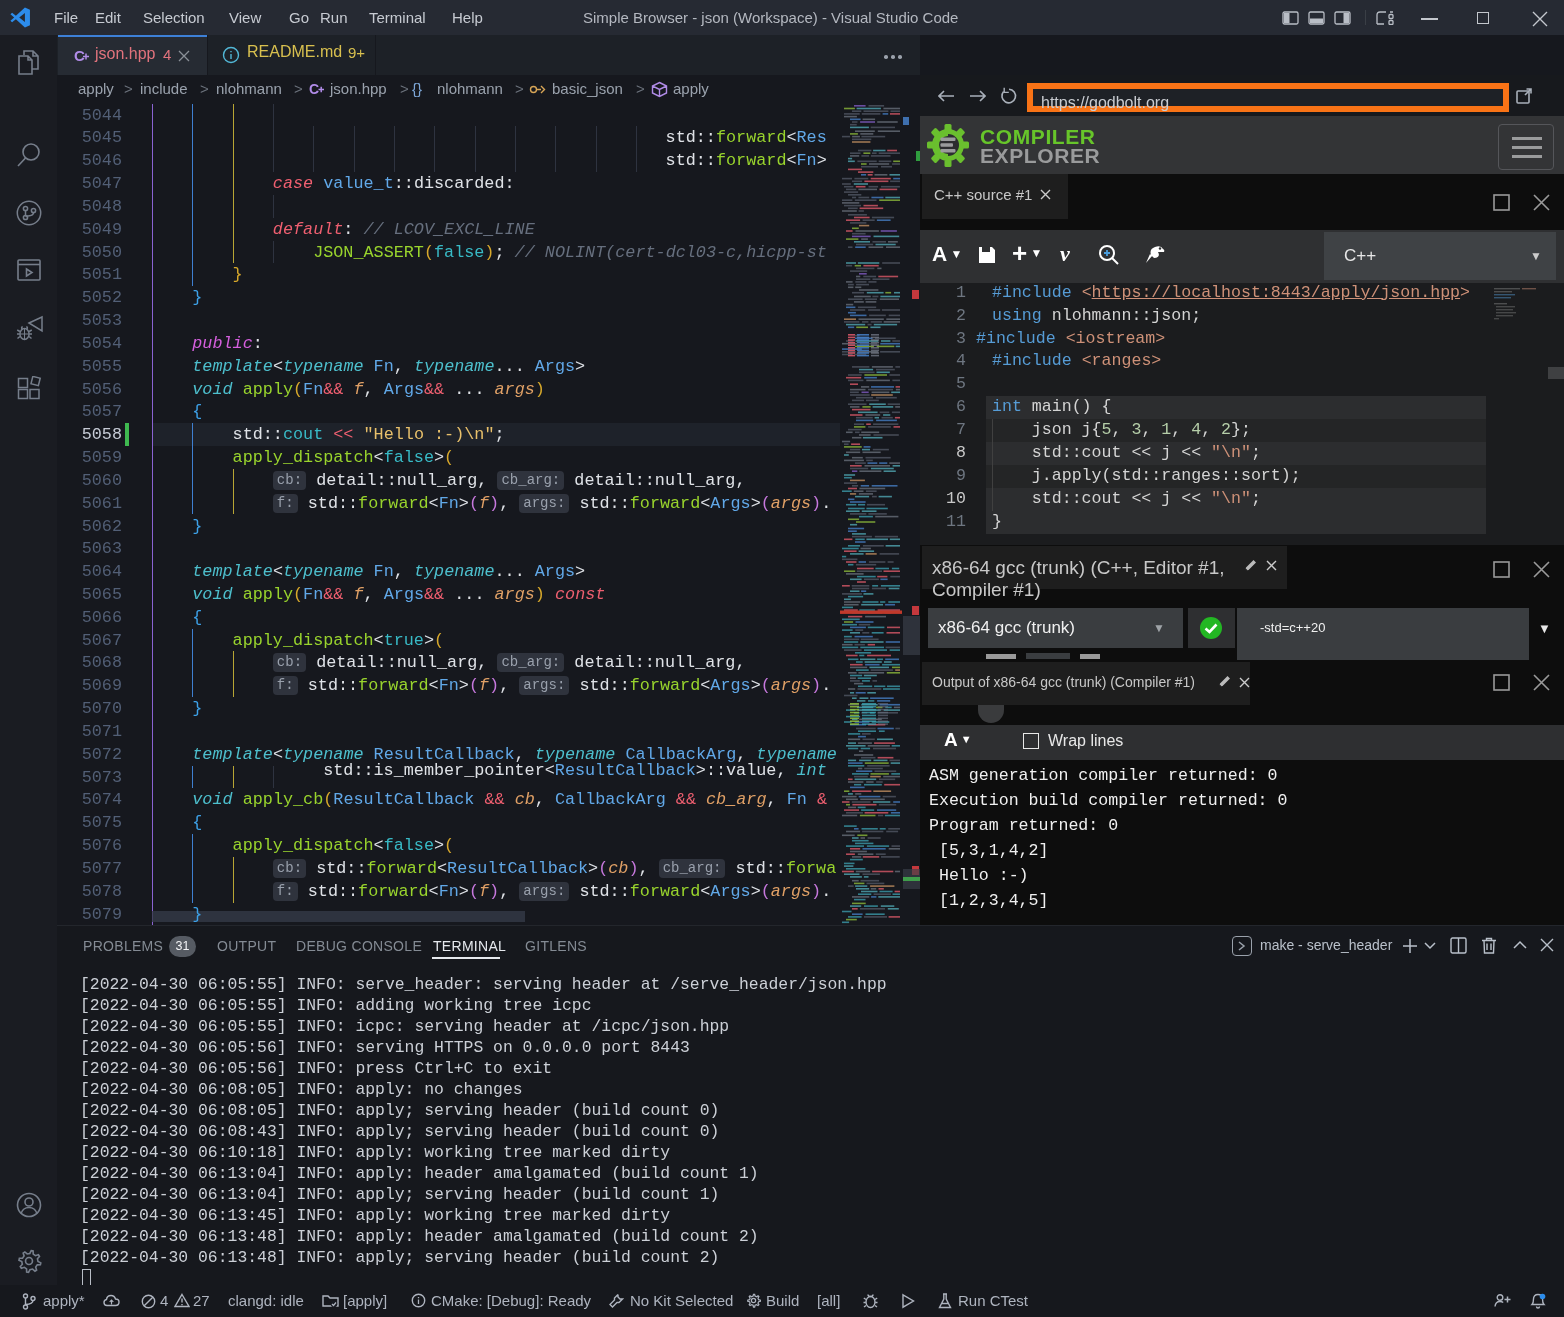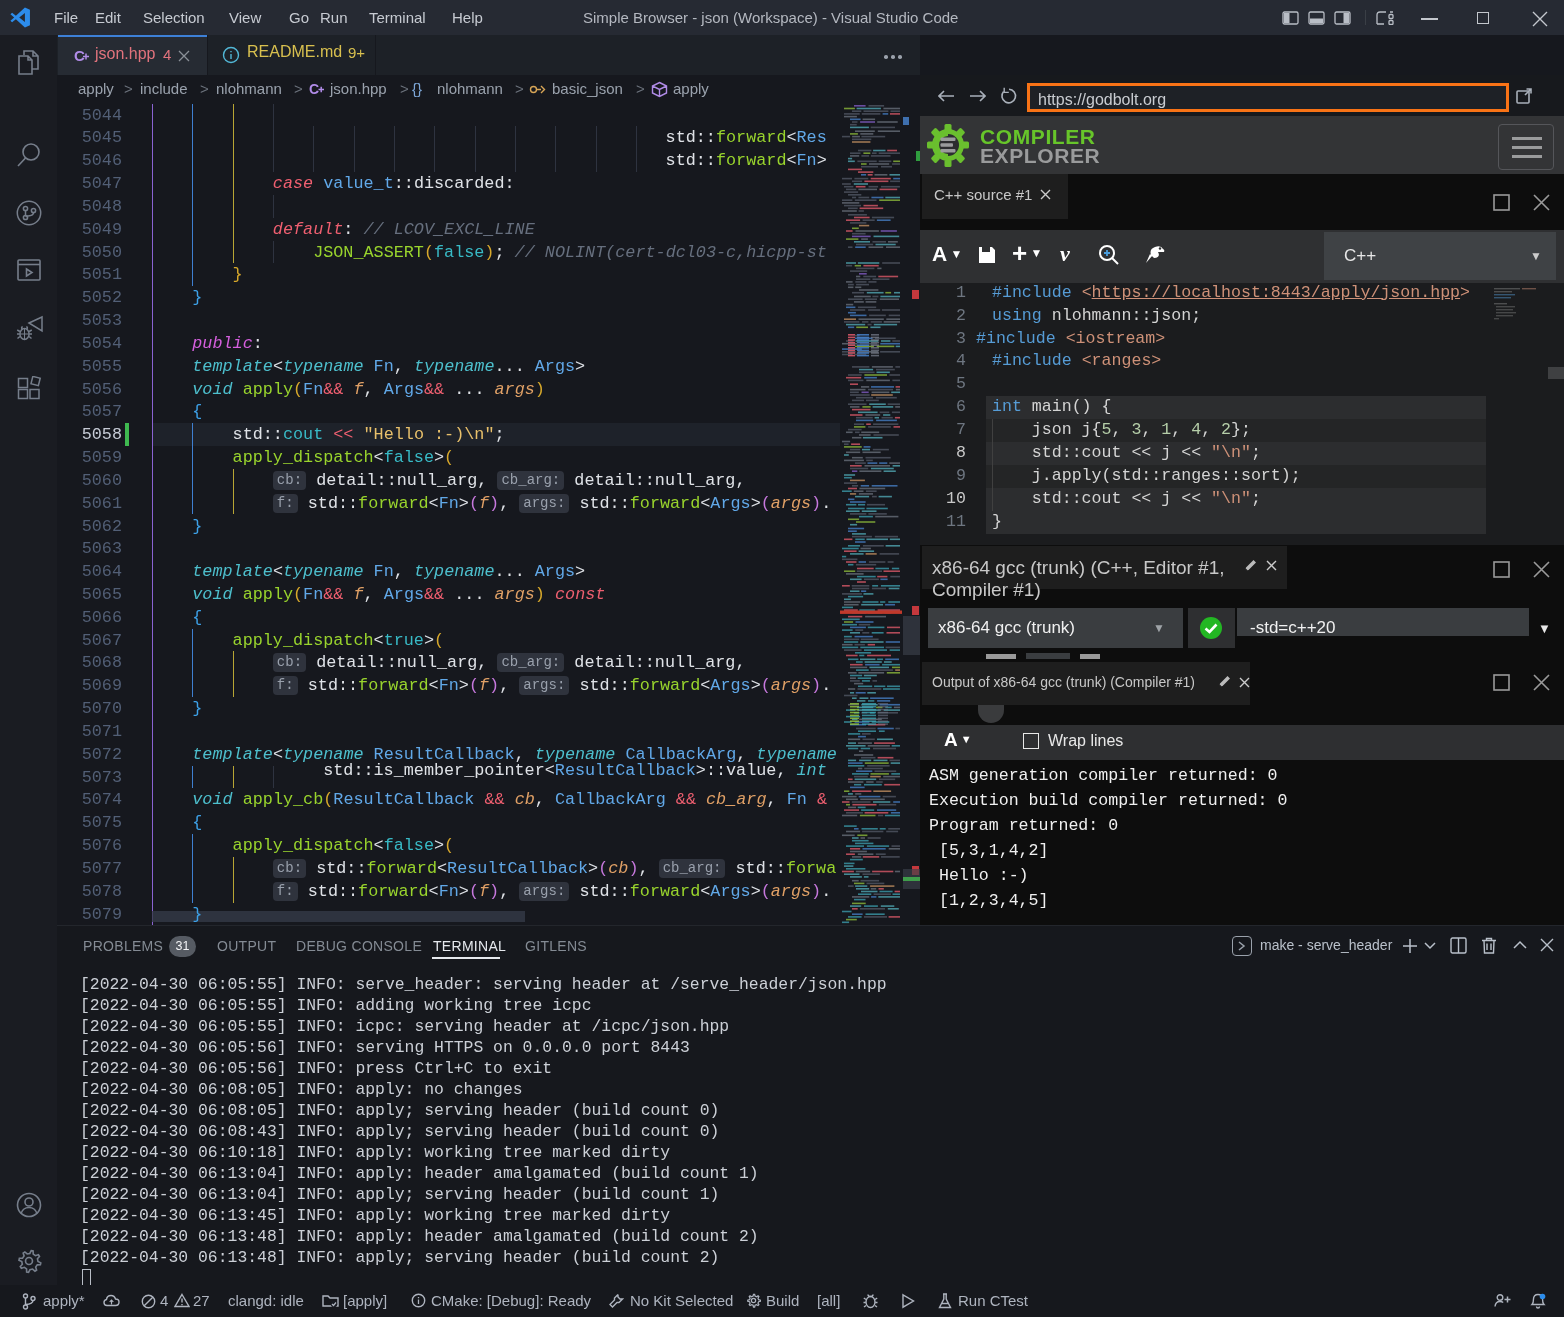--- a/index.html
+++ b/index.html
@@ -28,21 +28,21 @@
 .guide{position:absolute;width:1px}.k{color:#ef5f70;font-style:italic}.r{color:#ef5f70}
 .ci{color:#4dbfcd;font-style:italic}.c{color:#38bac6}.g{color:#99d42d}
 .b{color:#61a8e8}.p{color:#d55fde;font-style:italic}.oi{color:#e0a066;font-style:italic}
 .s{color:#e8c06b}.cm{color:#666f7e;font-style:italic}
 .bg1{color:#d7a82b}.bb1{color:#3da1e8}.bp1{color:#c678dd}
 .chip{display:inline-block;background:#2f333d;color:#99a0ac;border-radius:4px;font-size:14px;height:19px;line-height:19px;padding:0 4px;vertical-align:1px;font-style:normal}
 
 #mm{left:840px;top:103px;width:63px;height:822px;background:#16181e;overflow:hidden}
 
 #btool{left:920px;top:75px;width:644px;height:41px;background:#17191d}
-#url{position:absolute;left:107px;top:8px;width:482px;height:29px;background:#1e2126;border:3px solid #f97316;color:#c9ccd1;font-size:16px;line-height:27px;padding-left:8px}
+#url{position:absolute;left:107px;top:8px;width:482px;height:29px;background:#1e2126;border:6px solid #f97316;color:#c9ccd1;font-size:16px;line-height:27px;padding-left:8px}
 #ce{left:920px;top:116px;width:644px;height:809px;background:#0d0d0d;overflow:hidden}
 .cett{position:absolute;background:#1e1e1e;color:#c8c8c8;font-size:15px}
 
 #panel{left:57px;top:925px;width:1507px;height:360px;background:#16181d;border-top:1px solid #23262c}
 .ptab{position:absolute;top:9px;height:22px;line-height:22px;font-size:14px;color:#848b94;letter-spacing:.3px}
 #term{position:absolute;left:23px;top:48px;width:1470px;height:290px;font-size:16.4px;line-height:21px;color:#ccd0d7;white-space:pre;font-family:"Liberation Mono",monospace}
 
 #status{left:0;top:1285px;width:1564px;height:32px;background:#16181d;font-size:15px;color:#aeb4bf}
 #status span{position:absolute;top:0;height:32px;line-height:32px;white-space:pre}
 #status svg{position:absolute}
@@ -1097,21 +1097,21 @@
       </svg>
 <svg style="position:absolute;left:612px;top:444px" width="19" height="19" viewBox="0 0 19 19" fill="none" stroke="#9a9a9a" stroke-width="1.6">
         <path d="M2 2 L17 17 M17 2 L2 17"></path>
       </svg>
 <div class="abs" style="left:8px;top:492px;width:255px;height:40px;background:#3a3d40;color:#f0f0f0;font-size:17px;line-height:40px;padding-left:10px">x86-64 gcc (trunk)<span style="position:absolute;right:18px;color:#9fa4a8;font-size:12px">▼</span></div>
 <div class="abs" style="left:268px;top:492px;width:47px;height:40px;background:#2e2f31"></div>
 <svg style="position:absolute;left:279px;top:500px" width="24" height="24" viewBox="0 0 24 24">
         <circle cx="12" cy="12" r="11" fill="#23b723"></circle>
         <path d="M6.5 12.5 L10.5 16 L17.5 8.5" fill="none" stroke="#fff" stroke-width="2.6"></path>
       </svg>
-<div class="abs" style="left:317px;top:492px;width:292px;height:28px;background:#3a3d40;color:#f0f0f0;font-size:17px;line-height:40px;padding-left:13px">-std=c++20</div>
+<div class="abs" style="left:317px;top:492px;width:292px;height:52px;background:#3a3d40;color:#f0f0f0;font-size:13px;line-height:40px;padding-left:23px">-std=c++20</div>
 <div class="abs" style="left:618px;top:505px;color:#e8e8e8;font-size:13px">▼</div>
 <div class="abs" style="left:66px;top:538px;width:30px;height:5px;background:#9a9a9a"></div>
 <div class="abs" style="left:106px;top:537px;width:44px;height:6px;background:#3a3d40"></div>
 <div class="abs" style="left:160px;top:538px;width:20px;height:5px;background:#9a9a9a"></div>
 <div class="abs" style="left:0;top:544px;width:644px;height:62px;background:#0d0d0d"></div>
 <div class="cett" style="left:2px;top:546px;width:328px;height:43px;font-size:14px">
         <span style="position:absolute;left:10px;top:12px">Output of x86-64 gcc (trunk) (Compiler #1)</span>
         <svg style="position:absolute;left:296px;top:13px" width="13" height="13" viewBox="0 0 13 13" fill="#bbbbbb">
           <path d="M1 12 L2 8.5 L9.5 1 L12 3.5 L4.5 11 Z M1 12 L3.5 11.2 L1.8 9.5 Z"></path>
         </svg>

